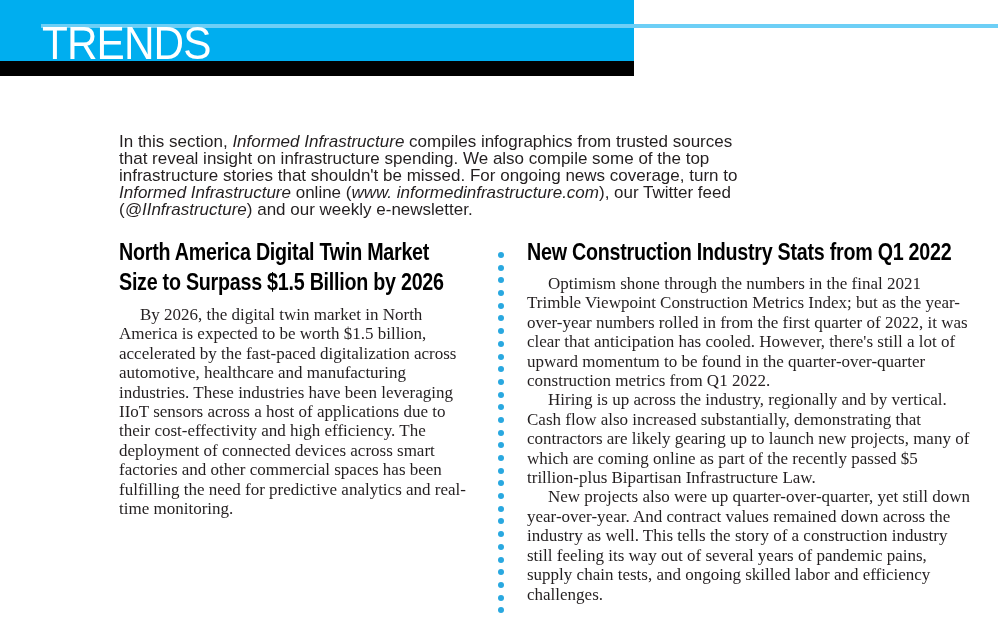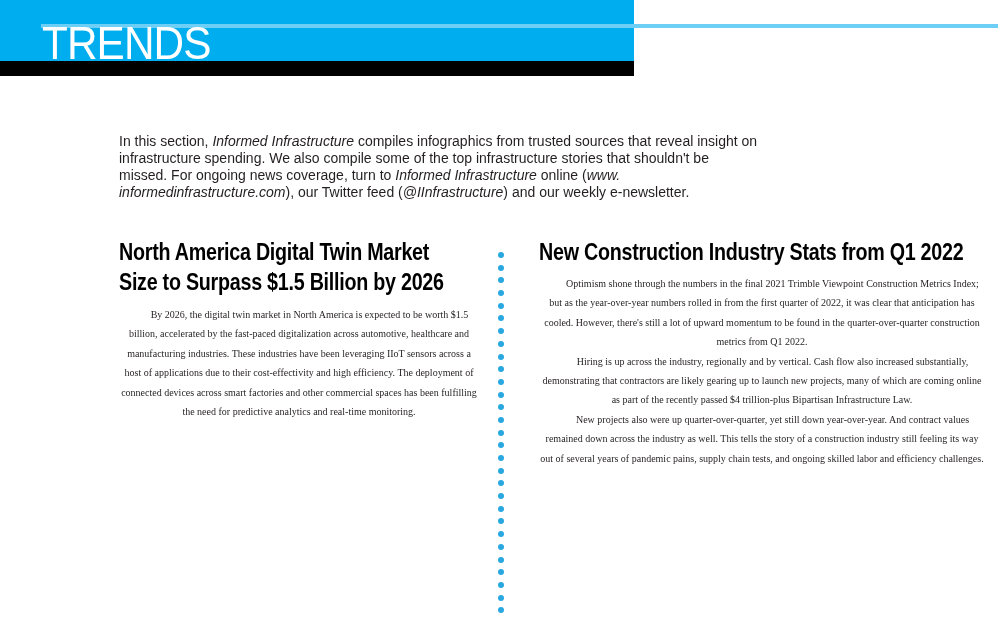--- a/index.html
+++ b/index.html
@@ -1,28 +1,28 @@
 <!DOCTYPE html>
 <html><head>
 <meta charset="utf-8">
 <style>
   html, body { margin:0; padding:0; }
   body { width:998px; height:637px; background:#ffffff; position:relative; overflow:hidden; font-family:"Liberation Serif", serif; color:#231f20; }
   .hdr-blue { position:absolute; left:0; top:0; width:634px; height:61px; background:#00aeef; }
   .hdr-black { position:absolute; left:0; top:61px; width:634px; height:15px; background:#000000; }
   .hdr-line { position:absolute; left:41px; top:24px; width:957px; height:4px; background:#6dcff6; }
   .hdr-title { position:absolute; left:42px; top:20px; font-family:"Liberation Sans", sans-serif; font-size:46px; line-height:46px; color:#ffffff; letter-spacing:-1px; transform:scaleX(0.92); transform-origin:left top; font-weight:normal; }
-  .intro { position:absolute; left:119px; top:133px; width:640px; font-family:"Liberation Sans", sans-serif; font-size:14px; line-height:17px; color:#231f20; }
+  .intro { position:absolute; left:119px; top:133px; width:640px; font-family:"Liberation Sans", sans-serif; font-size:17px; line-height:17px; color:#231f20; }
   .intro i { font-style:italic; }
   .col { position:absolute; top:237px; }
   .col-left { left:119px; width:360px; }
-  .col-right { left:527px; width:446px;margin-left:12px; }
+  .col-right { left:527px; width:446px; }
   .headline { font-family:"Liberation Sans", sans-serif; font-weight:bold; font-size:24px; line-height:30px; color:#000; letter-spacing:-0.3px; transform:scaleX(0.82); transform-origin:left top; white-space:nowrap; margin:0; }
   .col-left .headline { width:440px; }
-  .body { font-size:10px; line-height:19.4px; margin-top:8px;text-align:center; }
+  .body { font-size:17px; line-height:19.4px; margin-top:8px; }
   .col-right .body { margin-top:7px; }
   .para { margin:0; text-indent:21px; }
   .para i { font-style:italic; }
   .divider { position:absolute; left:498px; top:252px; width:7px; height:372px; }
   .dot { width:6px; height:6px; border-radius:50%; background:#29a8e0; margin-bottom:6.7px; }
 </style>
 </head>
 <body>
 
 <div class="hdr-blue"></div>
@@ -68,16 +68,16 @@
   <div class="dot"></div>
     <div class="dot"></div>
     <div class="dot"></div>
     <div class="dot"></div>
 </div>
 
 <div class="col col-right">
   <h2 class="headline"><span>New Construction Industry Stats from Q1 2022</span></h2>
   <div class="body">
     <p class="para">Optimism shone through the numbers in the final 2021 Trimble Viewpoint Construction Metrics Index; but as the year-over-year numbers rolled in from the first quarter of 2022, it was clear that anticipation has cooled. However, there's still a lot of upward momentum to be found in the quarter-over-quarter construction metrics from Q1 2022.</p>
-    <p class="para">Hiring is up across the industry, regionally and by vertical. Cash flow also increased substantially, demonstrating that contractors are likely gearing up to launch new projects, many of which are coming online as part of the recently passed $4 trillion-plus Bipartisan Infrastructure Law.</p>
+    <p class="para">Hiring is up across the industry, regionally and by vertical. Cash flow also increased substantially, demonstrating that contractors are likely gearing up to launch new projects, many of which are coming online as part of the recently passed $5 trillion-plus Bipartisan Infrastructure Law.</p>
     <p class="para">New projects also were up quarter-over-quarter, yet still down year-over-year. And contract values remained down across the industry as well. This tells the story of a construction industry still feeling its way out of several years of pandemic pains, supply chain tests, and ongoing skilled labor and efficiency challenges.</p>
   </div>
 </div>
 
 </body></html>

